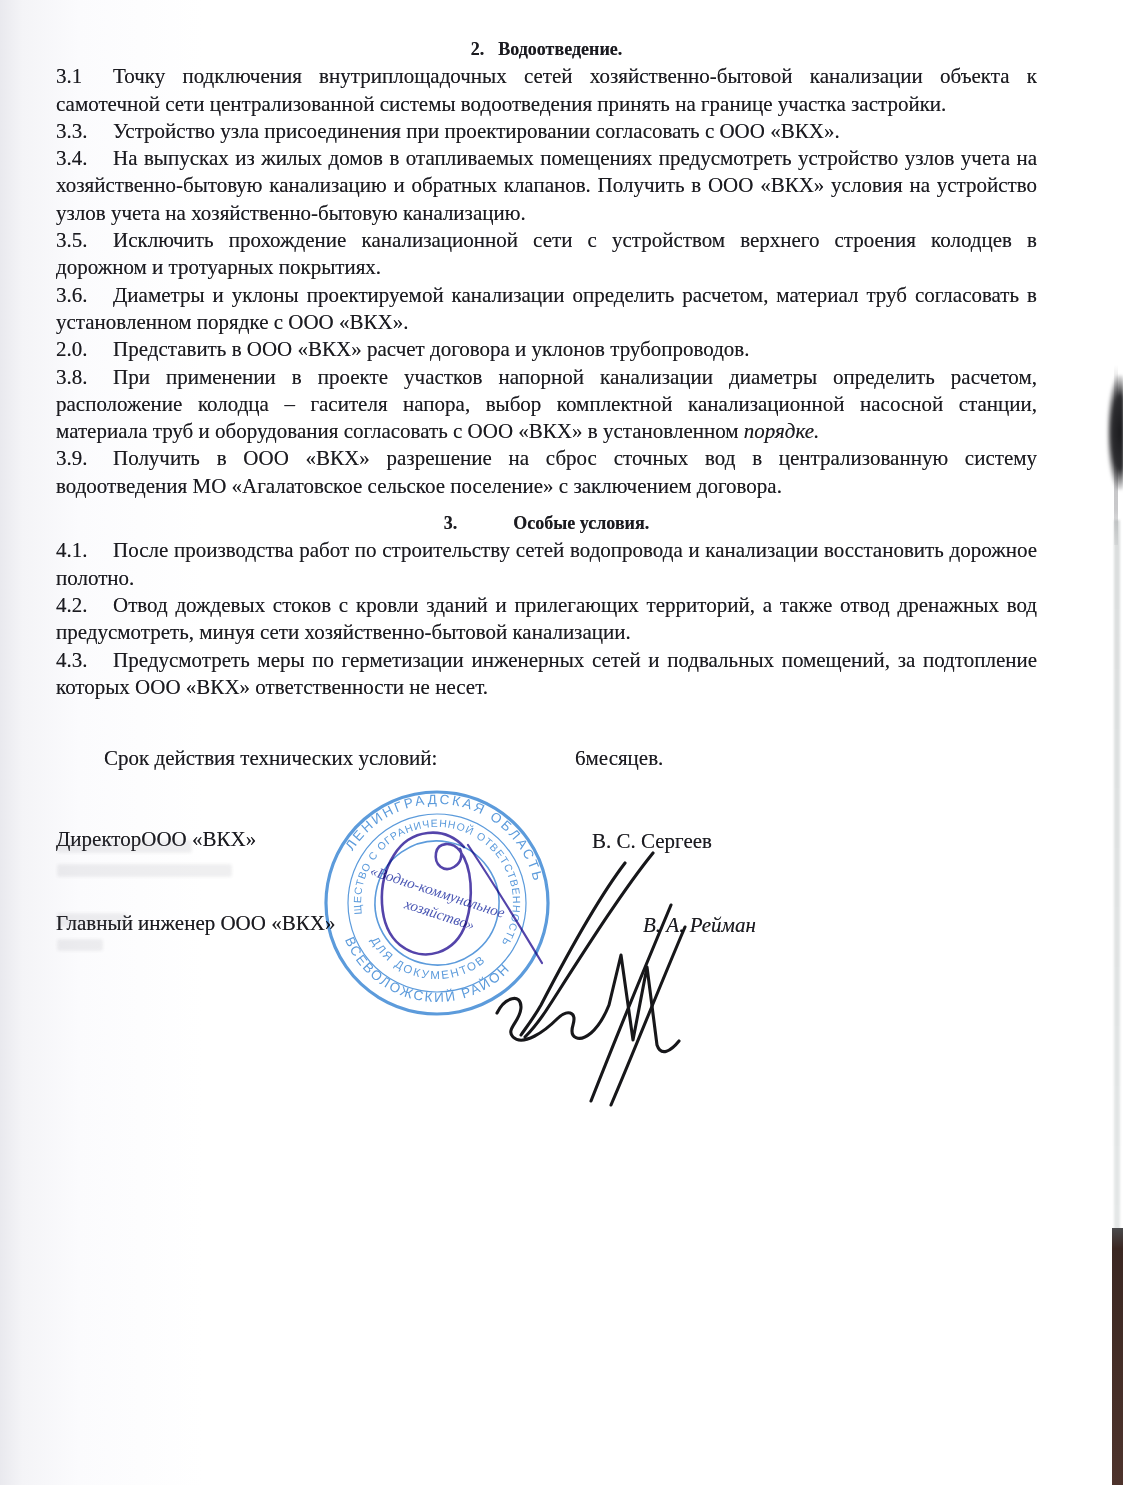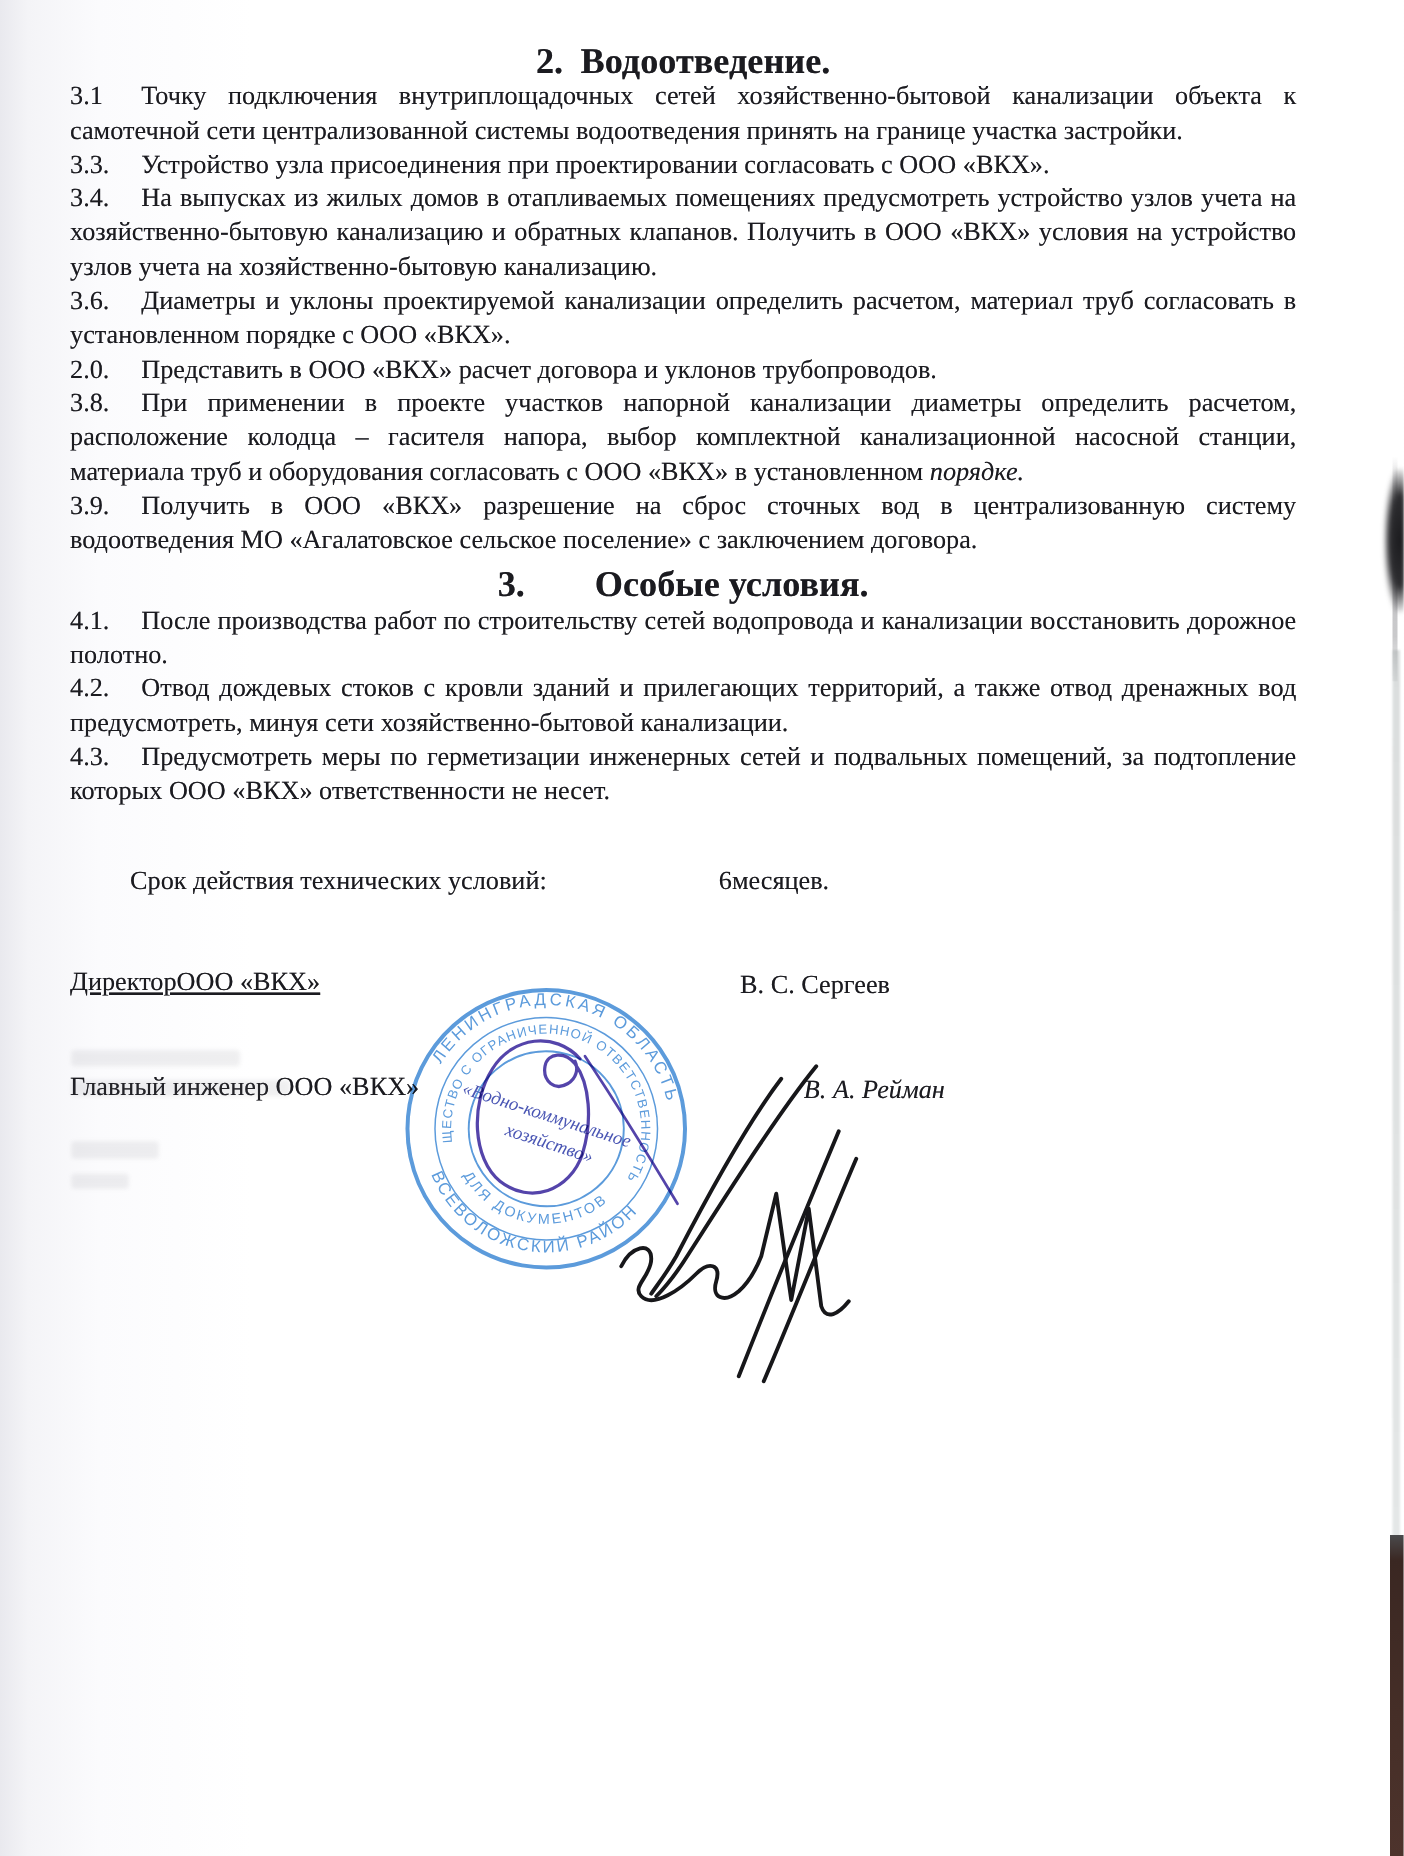--- a/index.html
+++ b/index.html
@@ -11,32 +11,32 @@
   }
   .page {
     position:absolute; inset:0;
     background:linear-gradient(90deg,#e9e9ee 0px,#f4f4f7 2%,#fbfbfd 7%,#ffffff 18%);
   }
   .doc {
     position:absolute; left:56px; top:36px; width:981px;
     font-size:21px; line-height:27.3px;
     text-shadow:0 0 0.5px rgba(20,20,25,0.55);
   }
-  .heading { margin:0; text-align:center; font-size:29px; font-weight:bold; line-height:27.3px; }
+  .heading { margin:0; text-align:center; font-size:18px; font-weight:bold; line-height:27.3px; }
   .heading .h-num { margin-right:14px; }
   .heading.h2 { margin-top:10px;text-align:center; }
   .heading.h2 .h-num { margin-right:56px; }
   .para { margin:0; text-align:justify; }
   .para .num { display:inline-block; width:57px; }
   .it { font-style:italic; }
   .validity { margin-top:44px; position:relative; height:27px; }
   .validity-label { margin-left:48px; }
   .validity-value { position:absolute; left:519px; top:0; }
   .sig-row { position:relative; height:27.3px; }
-  .sig-row.sig1 { margin-top:54px;text-decoration:underline; }
+  .sig-row.sig1 { margin-top:54px; }
   .sig-row.sig2 { margin-top:57px; }
   .sig-name { position:absolute; top:2px; }
   .sig-name1 { left:536px; }
   .sig-name2 { left:587px;font-style:italic; }
 
   
   .ghost { position:absolute; background:#6a6a75; opacity:0.10; border-radius:3px; filter:blur(1.6px); }
   .ghost.g1 { left:57px; top:840px; width:135px; height:13px; }
   .ghost.g2 { left:57px; top:864px; width:175px; height:13px; }
   .ghost.g3 { left:57px; top:913px; width:70px;  height:14px; }
@@ -61,20 +61,21 @@
 
 <div class="page">
 
   <div class="doc">
 
     <h1 class="heading"><span class="h-num">2.</span><span class="h-title">Водоотведение.</span></h1>
 
     <p class="para"><span class="num">3.1</span><span>Точку подключения внутриплощадочных сетей хозяйственно-бытовой канализации объекта к самотечной сети централизованной системы водоотведения принять на границе участка застройки.</span></p>
     <p class="para"><span class="num">3.3.</span><span>Устройство узла присоединения при проектировании согласовать с ООО «ВКХ».</span></p>
     <p class="para"><span class="num">3.4.</span><span>На выпусках из жилых домов в отапливаемых помещениях предусмотреть устройство узлов учета на хозяйственно-бытовую канализацию и обратных клапанов. Получить в ООО «ВКХ» условия на устройство узлов учета на хозяйственно-бытовую канализацию.</span></p>
+    <p class="para"><span class="num">3.5.</span><span>Исключить прохождение канализационной сети с устройством верхнего строения колодцев в дорожном и тротуарных покрытиях.</span></p>
     <p class="para"><span class="num">3.6.</span><span>Диаметры и уклоны проектируемой канализации определить расчетом, материал труб согласовать в установленном порядке с ООО «ВКХ».</span></p>
     <p class="para"><span class="num">2.0.</span><span>Представить в ООО «ВКХ» расчет договора и уклонов трубопроводов.</span></p>
     <p class="para"><span class="num">3.8.</span><span>При применении в проекте участков напорной канализации диаметры определить расчетом, расположение колодца – гасителя напора, выбор комплектной канализационной насосной станции, материала труб и оборудования согласовать с ООО «ВКХ» в установленном </span><span class="it">порядке.</span></p>
     <p class="para"><span class="num">3.9.</span><span>Получить в ООО «ВКХ» разрешение на сброс сточных вод в централизованную систему водоотведения МО «Агалатовское сельское поселение» с заключением договора.</span></p>
 
     <h2 class="heading h2"><span class="h-num">3.</span><span class="h-title">Особые условия.</span></h2>
 
     <p class="para"><span class="num">4.1.</span><span>После производства работ по строительству сетей водопровода и канализации восстановить дорожное полотно.</span></p>
     <p class="para"><span class="num">4.2.</span><span>Отвод дождевых стоков с кровли зданий и прилегающих территорий, а также отвод дренажных вод предусмотреть, минуя сети хозяйственно-бытовой канализации.</span></p>
     <p class="para"><span class="num">4.3.</span><span>Предусмотреть меры по герметизации инженерных сетей и подвальных помещений, за подтопление которых ООО «ВКХ» ответственности не несет.</span></p>

